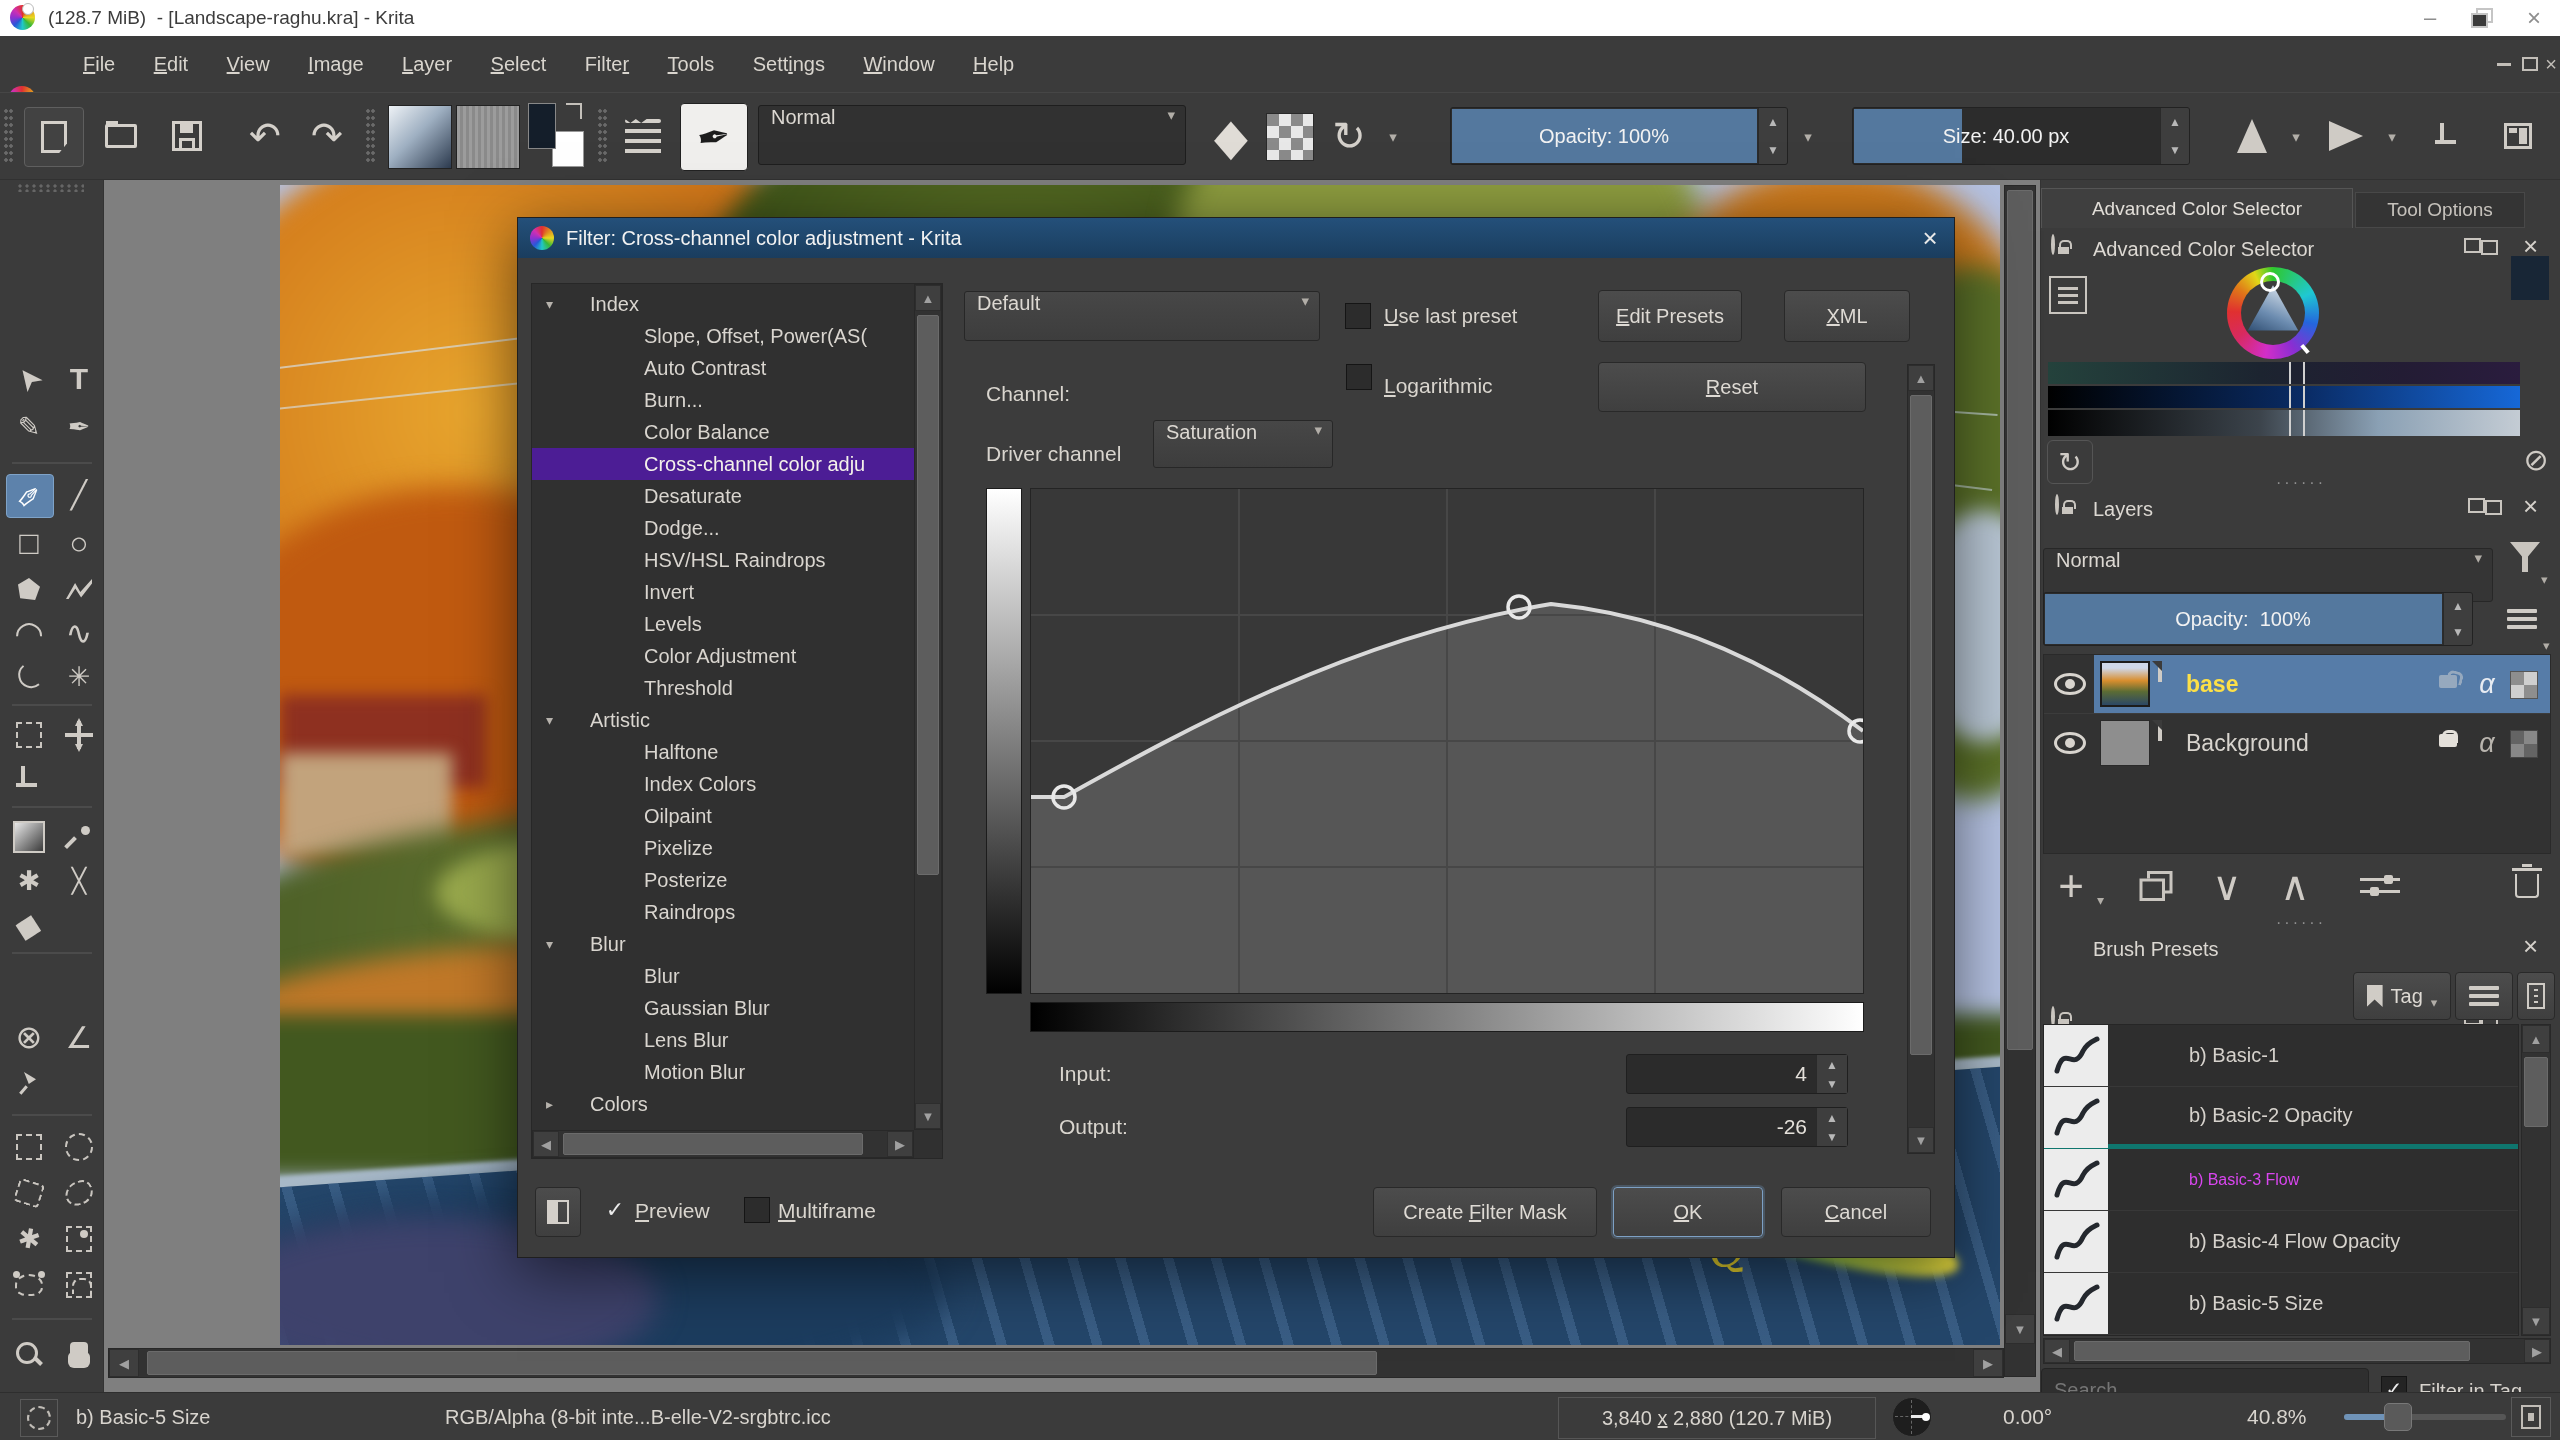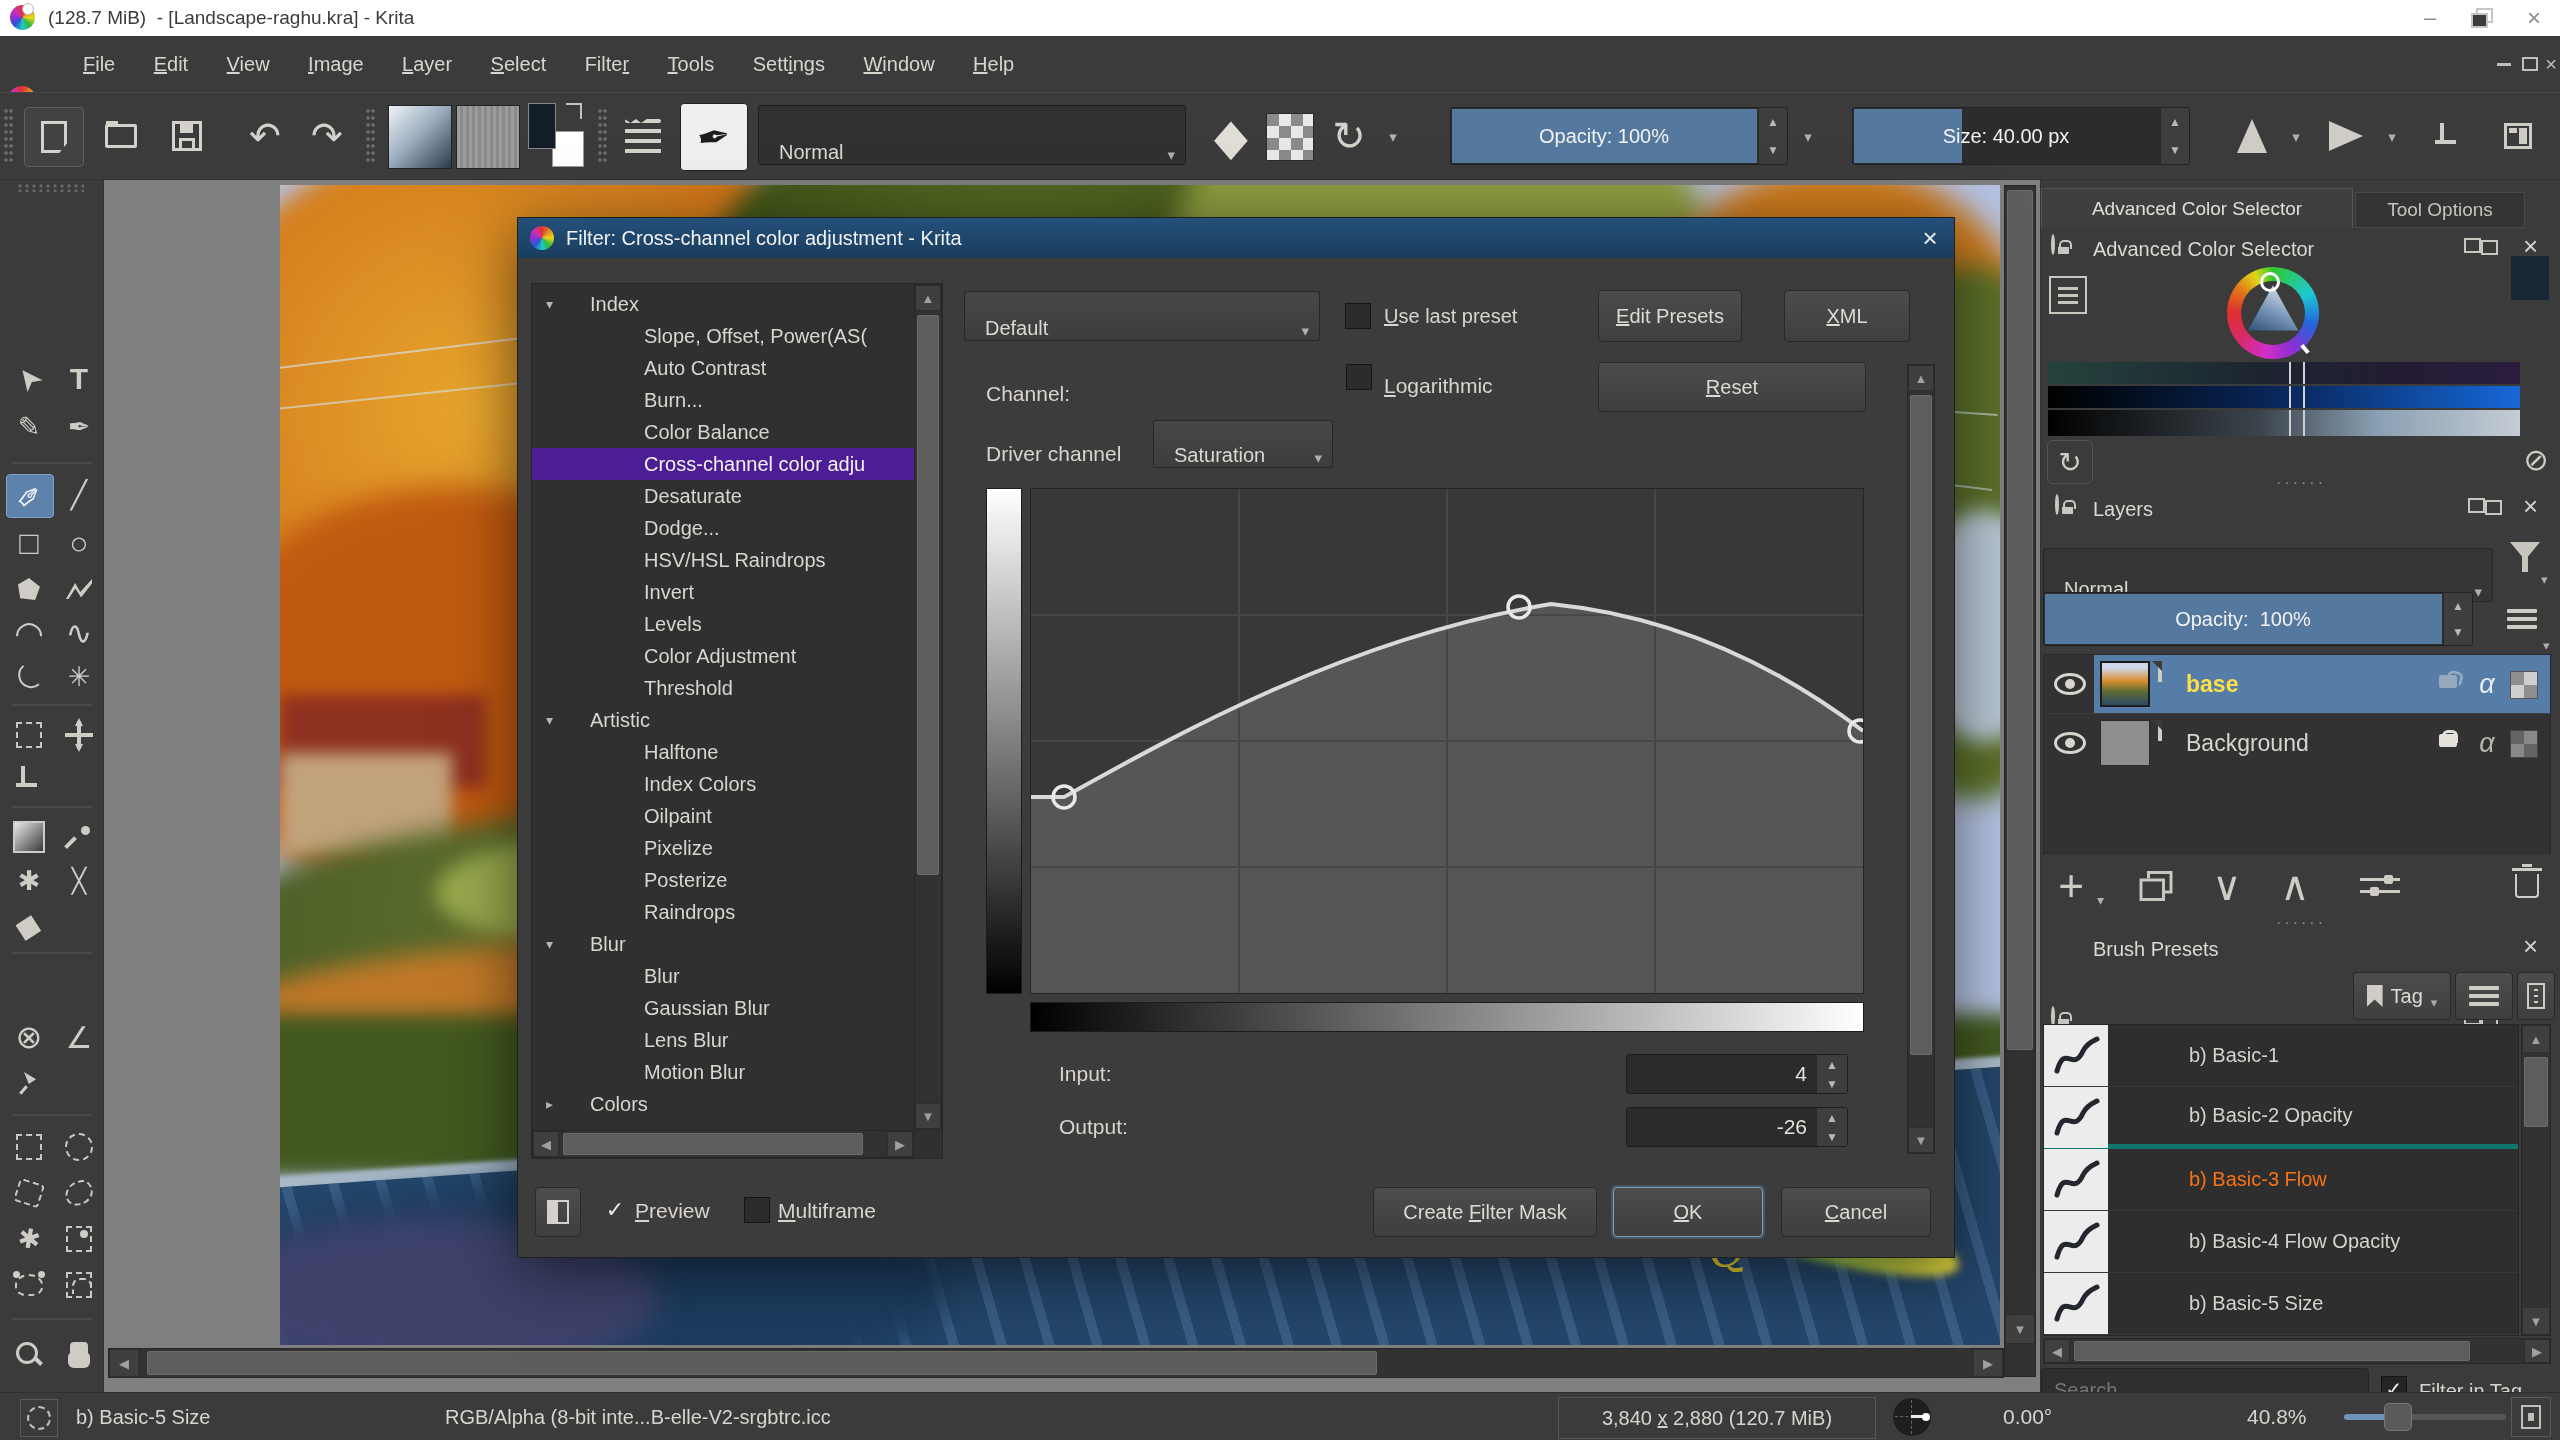--- a/index.html
+++ b/index.html
@@ -5,22 +5,22 @@
   html,body{margin:0;padding:0;background:#1a1a1a}
   #root{position:relative;width:2560px;height:1440px;overflow:hidden;background:#3b3b3b;
         font-family:"Liberation Sans",sans-serif;color:#d9d5ce;-webkit-font-smoothing:antialiased}
   .a{position:absolute}
   u{text-decoration:underline}
   .ctr{display:flex;align-items:center;justify-content:center}
   .btn{display:flex;align-items:center;justify-content:center;background:linear-gradient(#4c4c4c,#3f3f3f);
        border:1px solid #292929;border-radius:4px;color:#dedad4;font-size:20px}
   .btn.focus{border:1px solid #7da0c4;box-shadow:0 0 0 2px rgba(110,150,190,.30);background:linear-gradient(#474f57,#3c4térieur…)} 
   .btn.focus{border:1px solid #7da0c4;box-shadow:0 0 0 2px rgba(110,150,190,.30)}
-  .combo{display:flex;align-items:flex-end;background:linear-gradient(#474747,#3d3d3d);border:1px solid #272727;
-         border-radius:3px;color:#dcd8d2;font-size:20px;padding:0 36px 0 20px;position:relative;box-sizing:border-box}
+  .combo{display:flex;align-items:flex-start;background:linear-gradient(#474747,#3d3d3d);border:1px solid #272727;
+         border-radius:3px;color:#dcd8d2;font-size:20px;padding:0 36px 0 12px;position:relative;box-sizing:border-box}
   .combo .car{position:absolute;right:10px;font-size:15px;color:#b2aea8}
   .cb{width:26px;height:26px;background:#242424;border:1px solid #151515;display:flex;align-items:center;
       justify-content:center;font-size:20px;color:#ececec;box-sizing:border-box}
   .sb{background:#323232;border:1px solid #282828;box-sizing:border-box}
   .sbt{position:absolute;background:#5d5d5d;border:1px solid #6b6b6b;border-radius:2px;box-sizing:border-box}
   .sba{position:absolute;display:flex;align-items:center;justify-content:center;color:#a0a0a0;font-size:13px;
        background:#3f3f3f;border:1px solid #2d2d2d;box-sizing:border-box}
   .tool{position:absolute;width:46px;height:42px;display:flex;align-items:center;justify-content:center;color:#cfcbc5;font-size:27px}
   .tsep{position:absolute;left:12px;width:80px;height:2px;background:#4b4b4b}
   .hdr{font-size:20px;color:#dcd8d2}
@@ -633,21 +633,21 @@
     </span>
     <span class="plbl" style="position:absolute;left:145px;top:0;height:100%;display:flex;align-items:center;font-size:20px;color:#d6d2cc">b) Basic-2 Opacity</span>
   </div>
 
   <div class="preset-row" style="position:relative;height:62px;border-bottom:1px solid #383838;box-sizing:border-box">
     <span class="a thumb" style="left:0;top:0;width:64px;height:61px;background:#ececec;display:flex;align-items:center;justify-content:center">
       <svg width="50" height="46" viewBox="0 0 50 46">
         <path d="M6 38 C 14 10, 22 40, 32 18 C 36 10, 42 8, 46 6" stroke="#24282e" stroke-width="5" fill="none" stroke-linecap="round"></path>
       </svg>
     </span>
-    <span class="plbl" style="position:absolute;left:145px;top:0;height:100%;display:flex;align-items:center;font-size:20px;color:#f97316">b) Basic-3 Flow</span>
+    <span class="plbl" style="position:absolute;left:145px;top:0;height:100%;display:flex;align-items:center;font-size:16px;color:#d946ef">b) Basic-3 Flow</span>
   </div>
 
   <div class="preset-row" style="position:relative;height:62px;border-bottom:1px solid #383838;box-sizing:border-box">
     <span class="a thumb" style="left:0;top:0;width:64px;height:61px;background:#ececec;display:flex;align-items:center;justify-content:center">
       <svg width="50" height="46" viewBox="0 0 50 46">
         <path d="M6 38 C 14 10, 22 40, 32 18 C 36 10, 42 8, 46 6" stroke="#24282e" stroke-width="5" fill="none" stroke-linecap="round"></path>
       </svg>
     </span>
     <span class="plbl" style="position:absolute;left:145px;top:0;height:100%;display:flex;align-items:center;font-size:20px;color:#d6d2cc">b) Basic-4 Flow Opacity</span>
   </div>

